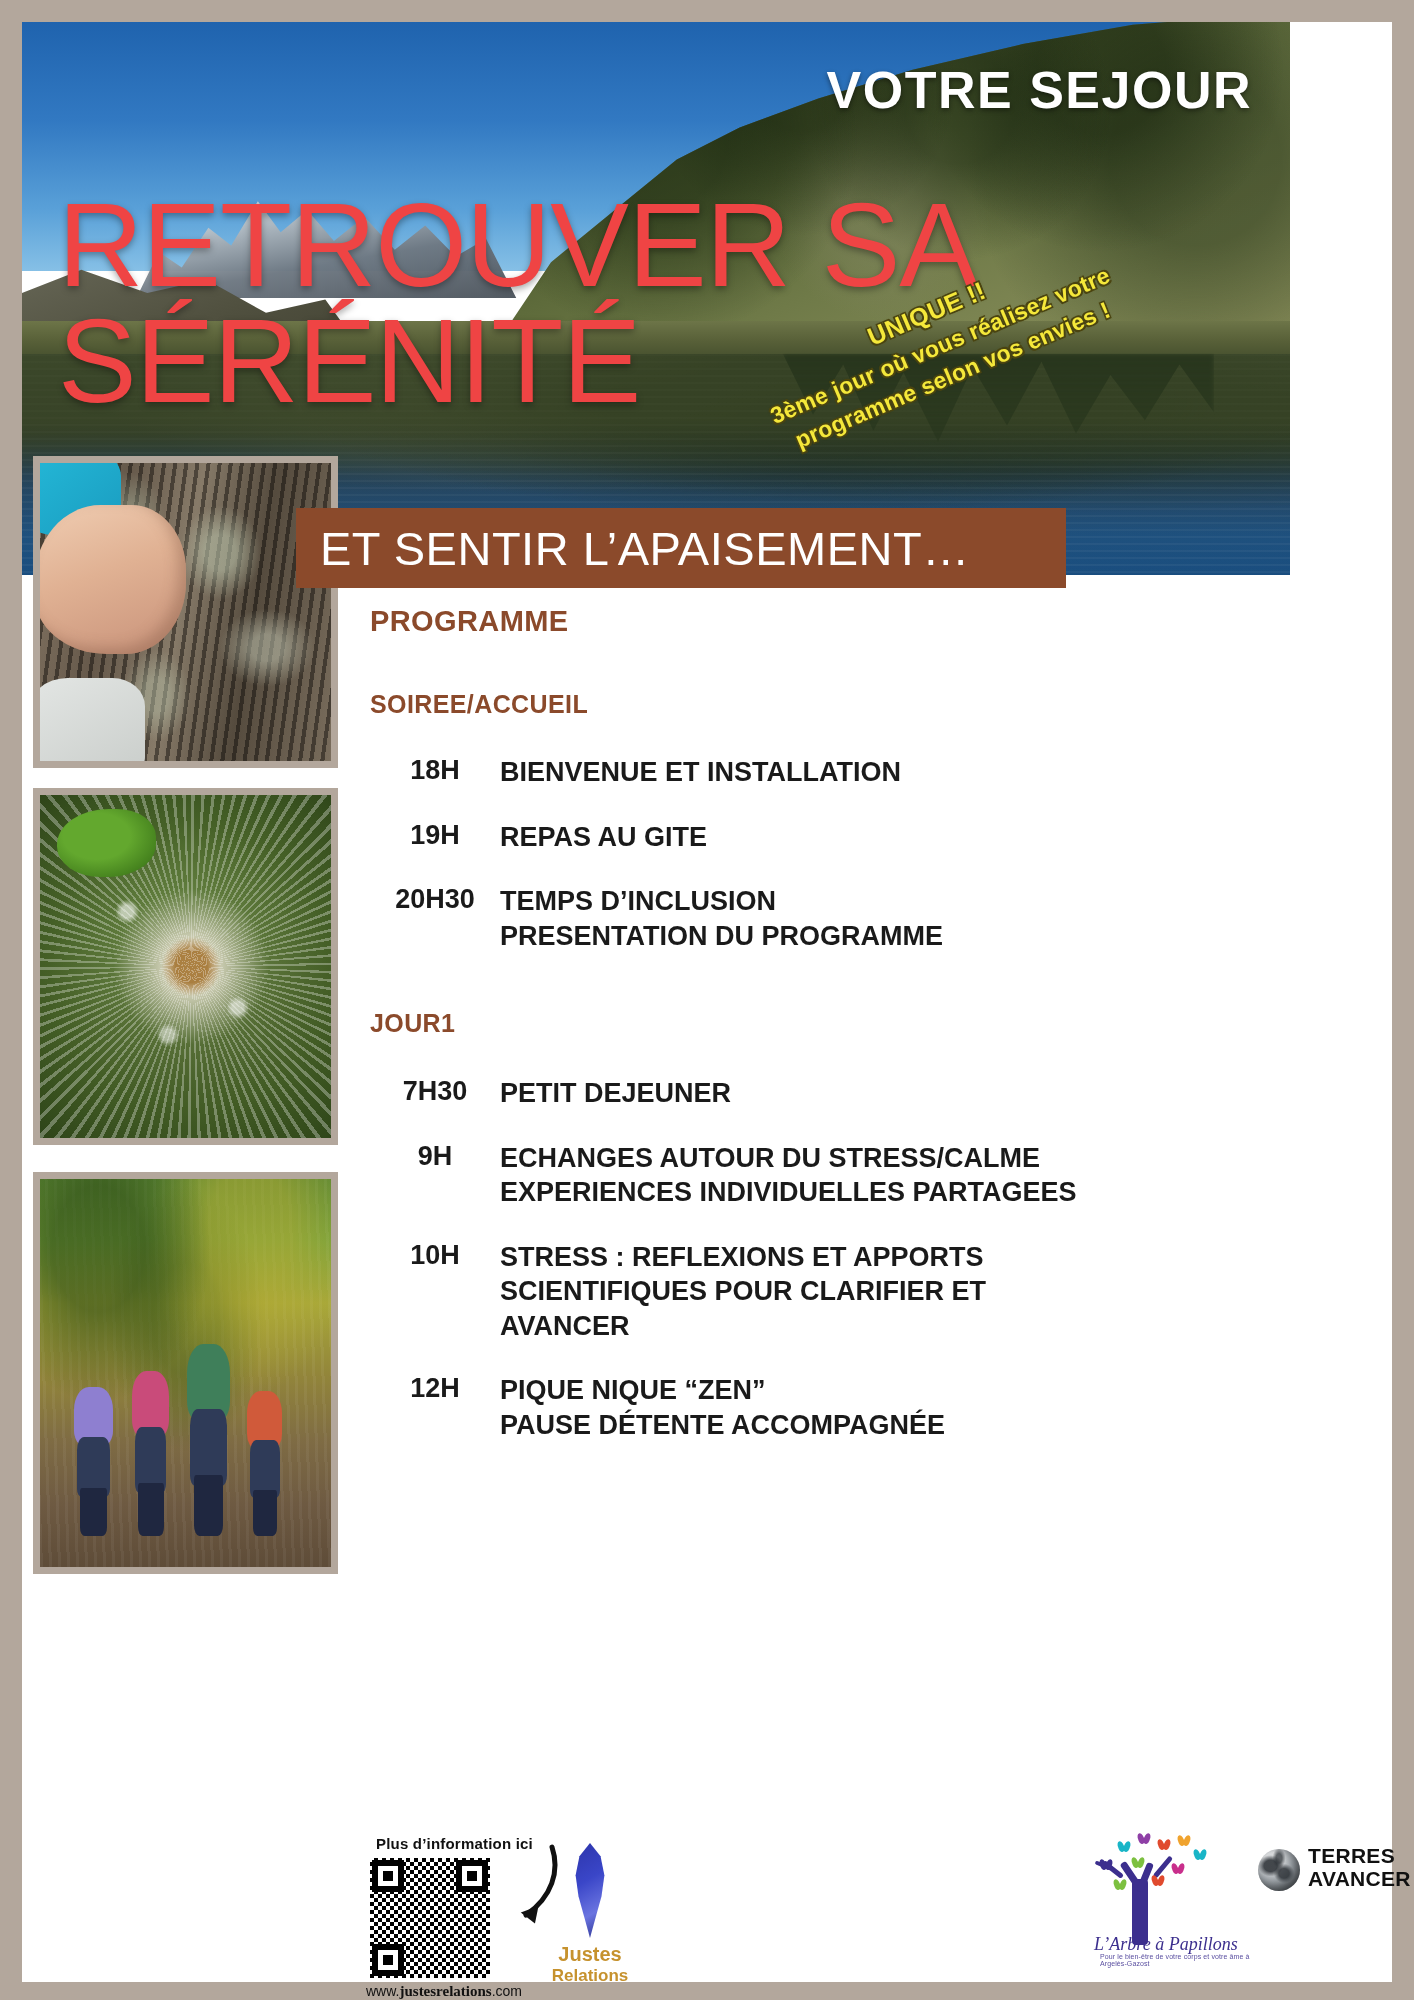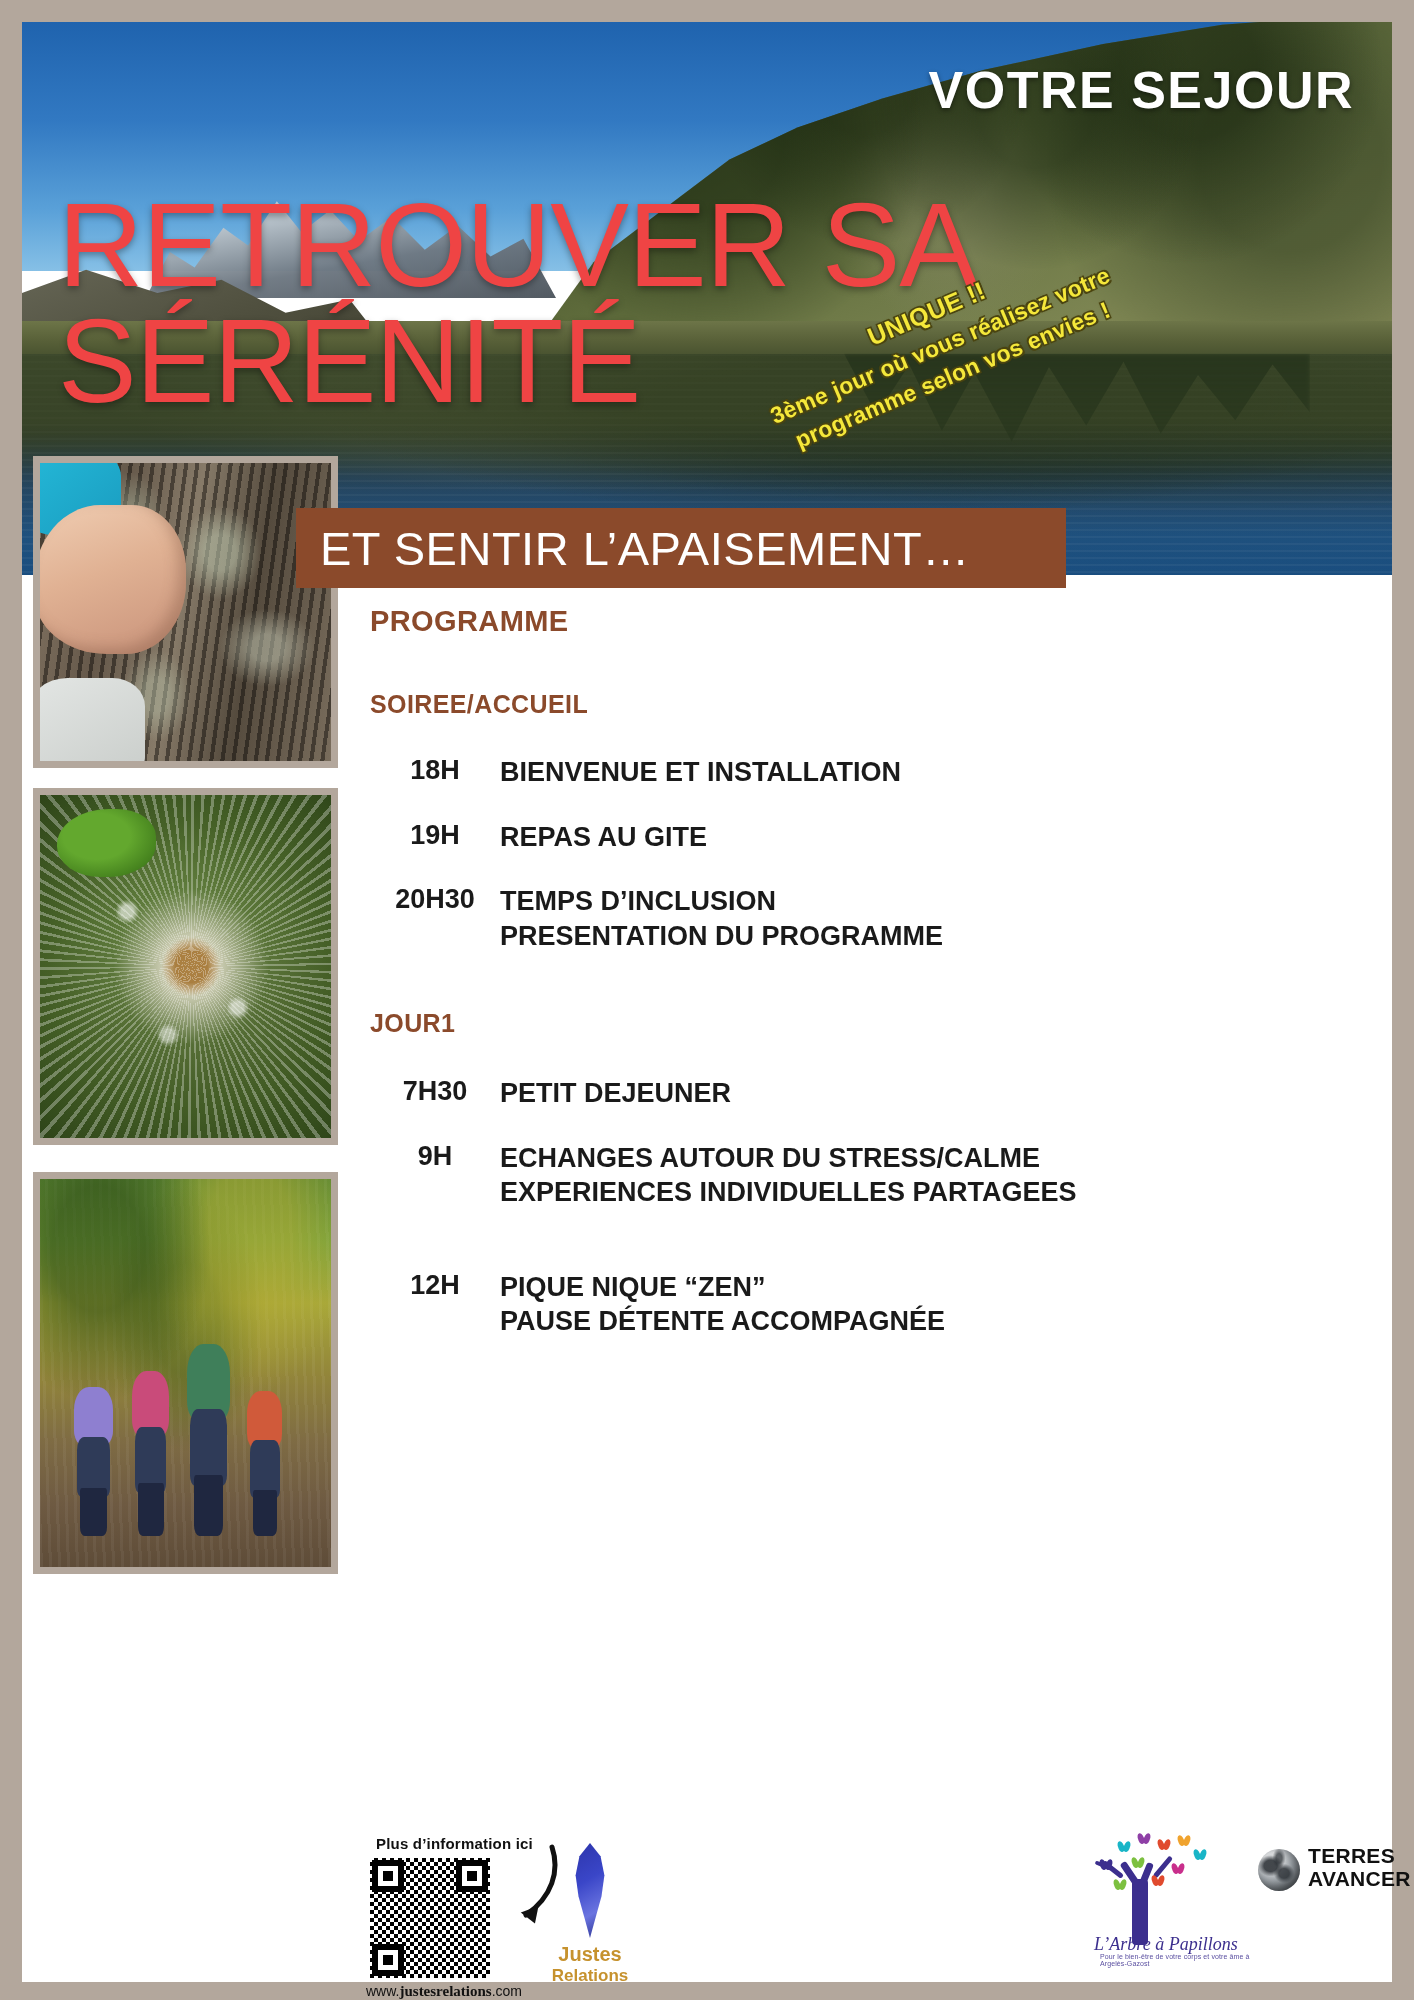--- a/index.html
+++ b/index.html
@@ -17,21 +17,21 @@
 
   
   .frame-top    { position:absolute; left:0; top:0;    width:1414px; height:22px; background:#b3a79c; }
   .frame-left   { position:absolute; left:0; top:0;    width:22px;  height:2000px; background:#b3a79c; }
   .frame-right  { position:absolute; right:0; top:0;   width:22px;  height:2000px; background:#b3a79c; }
   .frame-bottom { position:absolute; left:0; bottom:0; width:1414px; height:18px; background:#b3a79c; }
 
   
   .hero {
     position:absolute; left:22px; top:22px;
-    width:1370px; height:553px;
+    width:1268px; height:553px;
     overflow:hidden;
   }
   .hero-sky {
     position:absolute; left:0; top:0; width:100%; height:45%;
     background:
       linear-gradient(180deg,#1f63ae 0%, #3279c2 40%, #59a0d8 75%, #86c0e6 100%);
   }
   .hero-ridge {
     position:absolute; right:0; top:-10px; width:62%; height:58%;
     background:
@@ -425,20 +425,28 @@
     <div style="height:30px"></div>
     <div class="row">
       <div class="time">9H</div>
       <div class="desc">
         <div>ECHANGES AUTOUR DU STRESS/CALME</div>
         <div>EXPERIENCES INDIVIDUELLES PARTAGEES</div>
       </div>
     </div>
 
     <div style="height:30px"></div>
+    <div class="row">
+      <div class="time">10H</div>
+      <div class="desc">
+        <div>STRESS : REFLEXIONS ET APPORTS</div>
+        <div>SCIENTIFIQUES POUR CLARIFIER ET</div>
+        <div>AVANCER</div>
+      </div>
+    </div>
 
     <div style="height:30px"></div>
     <div class="row">
       <div class="time">12H</div>
       <div class="desc">
         <div>PIQUE NIQUE “ZEN”</div>
         <div>PAUSE DÉTENTE ACCOMPAGNÉE</div>
       </div>
     </div>
   </div>

